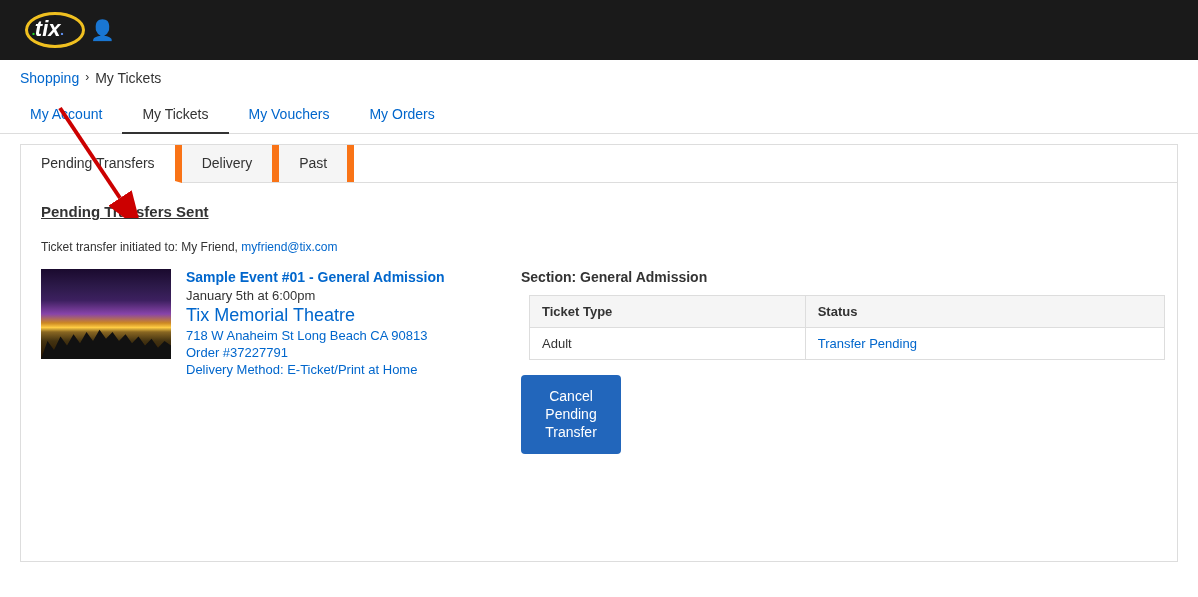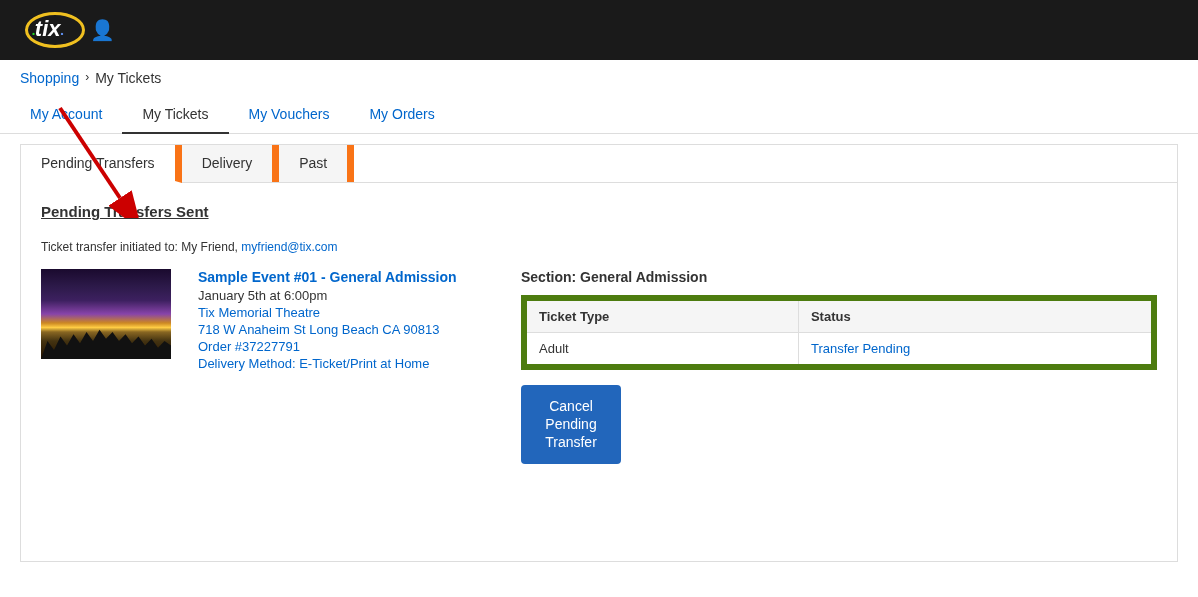--- a/index.html
+++ b/index.html
@@ -177,36 +177,35 @@
       position: absolute;
       bottom: 0;
       width: 100%;
       height: 45px;
       background: #111;
       clip-path: polygon(0% 100%, 5% 60%, 10% 80%, 15% 50%, 20% 70%, 25% 45%, 30% 65%, 35% 40%, 40% 60%, 45% 35%, 50% 55%, 55% 40%, 60% 60%, 65% 45%, 70% 65%, 75% 50%, 80% 70%, 85% 55%, 90% 75%, 95% 60%, 100% 70%, 100% 100%);
     }
 
     .event-details {
       flex: 1;
-      margin-left: 12px;
     }
     .event-name {
       font-size: 14px;
       font-weight: bold;
       color: #0066cc;
       margin-bottom: 3px;
     }
     .event-date {
       color: #333;
       font-size: 13px;
       margin-bottom: 2px;
     }
     .event-venue {
       color: #0066cc;
-      font-size: 13px;
+      font-size: 18px;
       margin-bottom: 2px;
     }
     .event-address {
       color: #0066cc;
       font-size: 13px;
       margin-bottom: 2px;
     }
     .event-order {
       color: #0066cc;
       font-size: 13px;
@@ -222,22 +221,23 @@
       flex: 1;
     }
     .section-title {
       font-size: 14px;
       font-weight: bold;
       margin-bottom: 10px;
     }
 
     .ticket-table {
       width: 100%;
-      border: 6px solid #4d7c0f;
+      border: 1px solid #4d7c0f;
       border-collapse: collapse;
+      margin-left: 8px;
     }
     .ticket-table th {
       background: #f5f5f5;
       padding: 8px 12px;
       text-align: left;
       font-weight: bold;
       border: 1px solid #ddd;
       font-size: 13px;
     }
     .ticket-table td {

